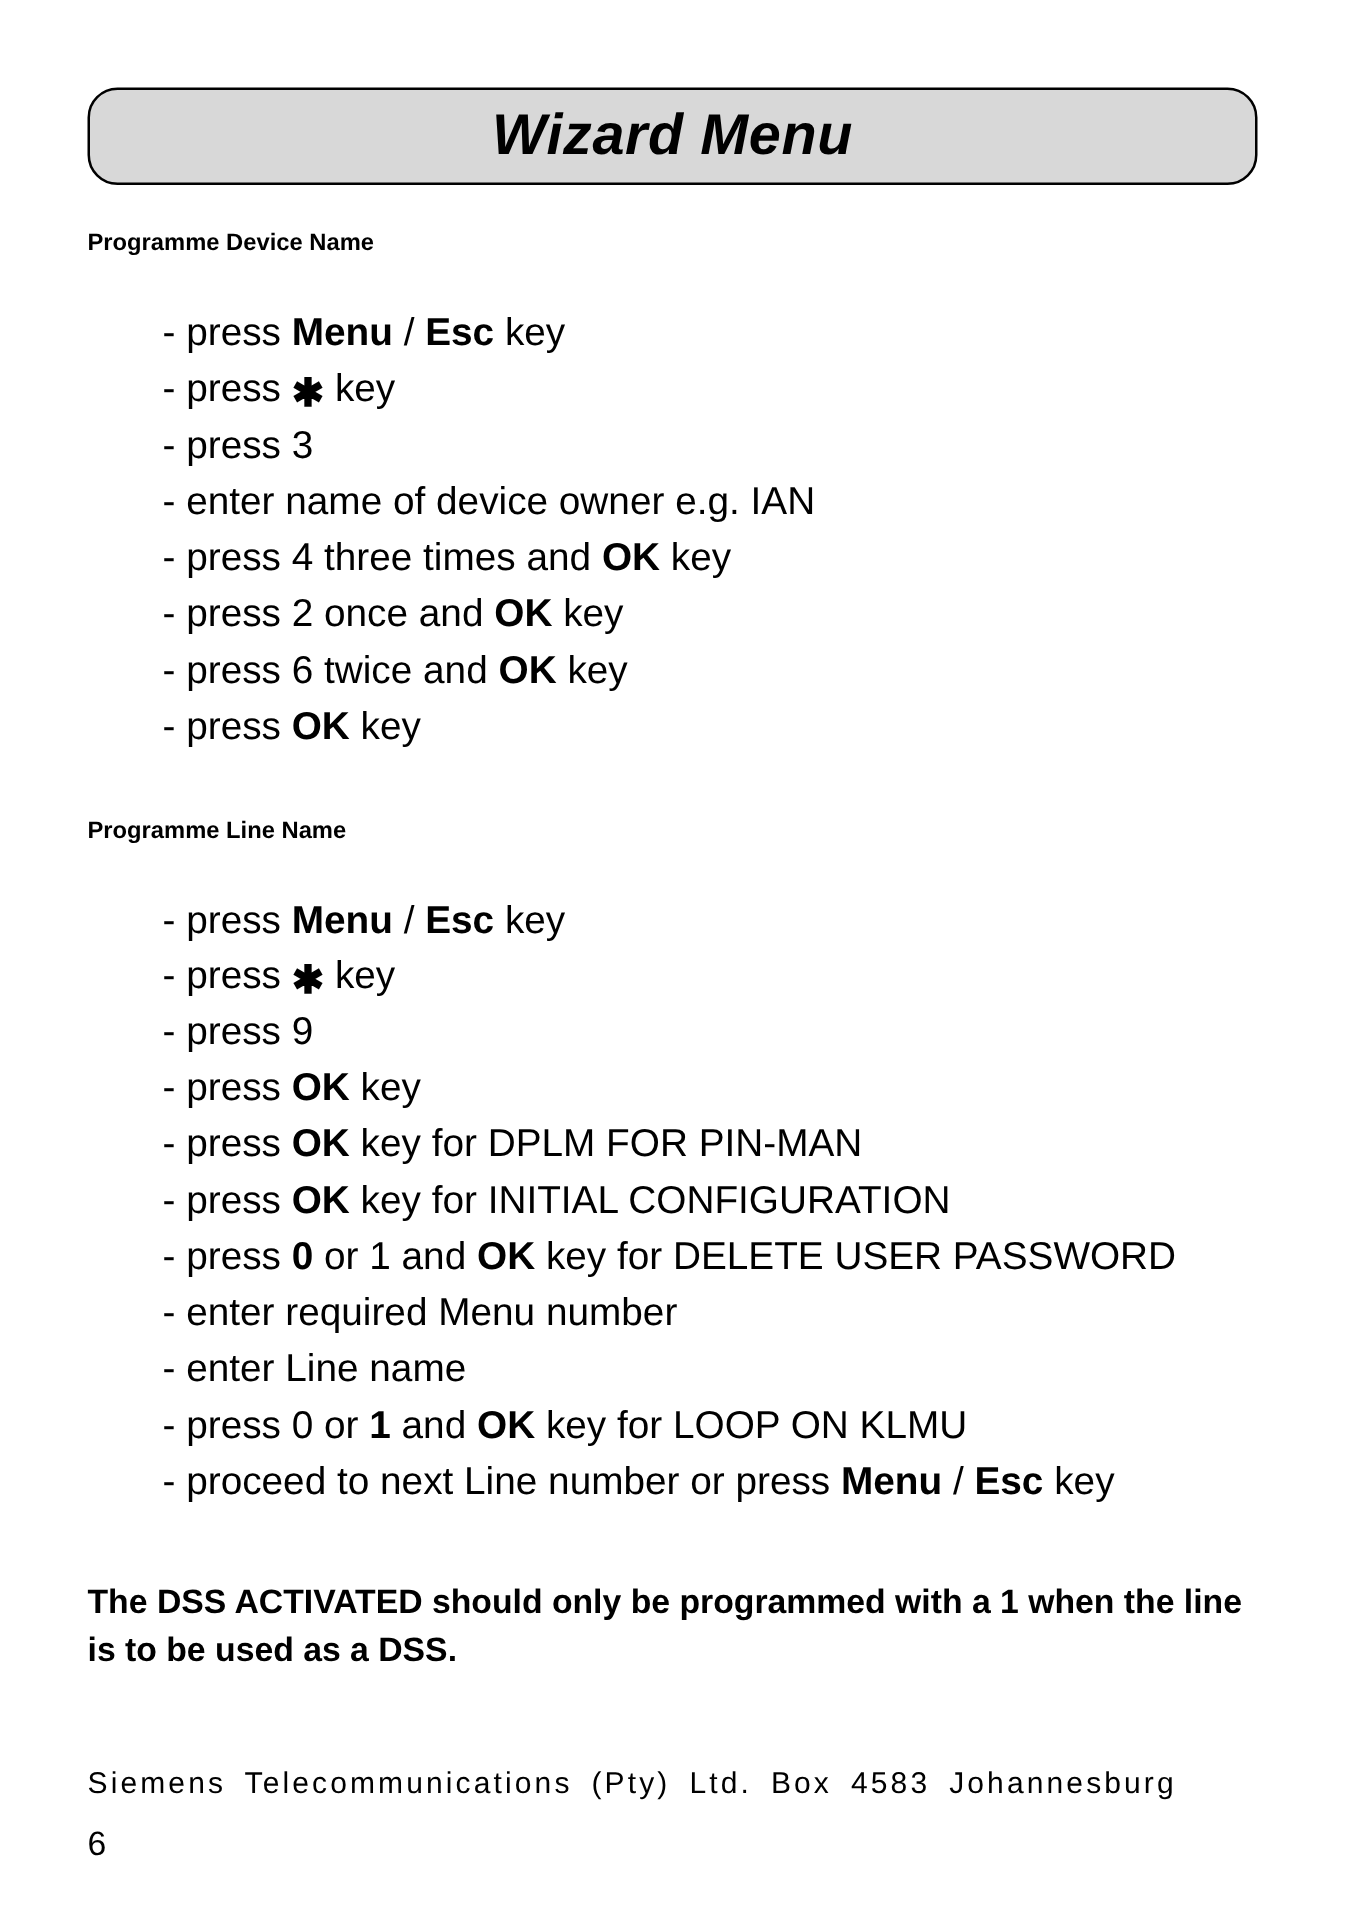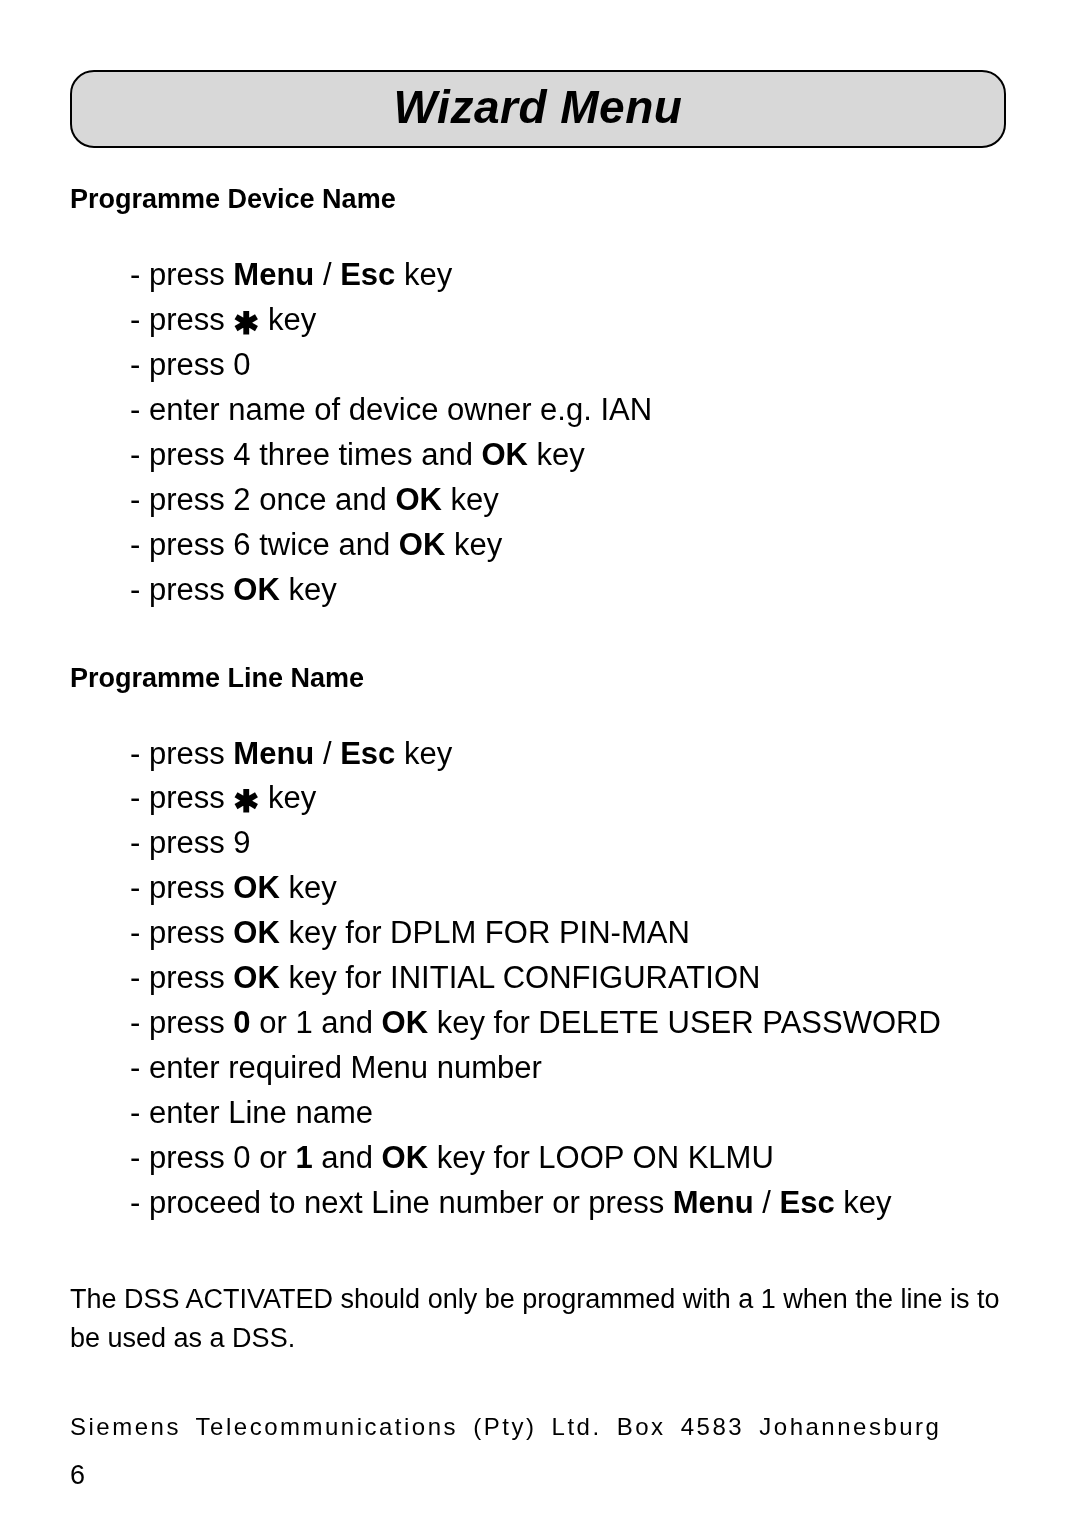--- a/index.html
+++ b/index.html
@@ -27,21 +27,21 @@
     padding: 8px 0 12px 0;
     margin-bottom: 36px;
   }
   .title-box .title {
     font-size: 46px;
     font-weight: bold;
     font-style: italic;
     letter-spacing: 0.5px;
   }
   .section-heading {
-    font-size: 27px;
+    font-size: 19px;
     font-weight: bold;
     margin: 0 0 38px 0;
   }
   .section {
     margin-bottom: 50px;
   }
   ul.steps {
     list-style: none;
     margin: 0 0 0 60px;
     padding: 0;
@@ -53,20 +53,21 @@
     padding-left: 18px;
   }
   ul.steps li::before {
     content: "- ";
   }
   .b { font-weight: bold; }
   .note {
     font-size: 27px;
     line-height: 1.45;
     margin-top: 54px;
+    font-weight: bold;
   }
   .footer-company {
     position: absolute;
     bottom: 92px;
     left: 70px;
     right: 70px;
     font-size: 24px;
     letter-spacing: 2.5px;
     word-spacing: 6px;
   }
@@ -91,21 +92,21 @@
   <div class="title-box">
     <span class="title">Wizard Menu</span>
   </div>
 
   <div id="sections-container">
       <div class="section">
         <div class="section-heading">Programme Device Name</div>
         <ul class="steps">
           <li><span>press </span><span class="b">Menu</span><span> / </span><span class="b">Esc</span><span> key</span></li>
           <li><span>press </span><span class="asterisk">✱</span><span> key</span></li>
-          <li><span>press 0</span></li>
+          <li><span>press 3</span></li>
           <li><span>enter name of device owner e.g. IAN</span></li>
           <li><span>press 4 three times and </span><span class="b">OK</span><span> key</span></li>
           <li><span>press 2 once and </span><span class="b">OK</span><span> key</span></li>
           <li><span>press 6 twice and </span><span class="b">OK</span><span> key</span></li>
           <li><span>press </span><span class="b">OK</span><span> key</span></li>
         </ul>
       </div>
       <div class="section">
         <div class="section-heading">Programme Line Name</div>
         <ul class="steps">

